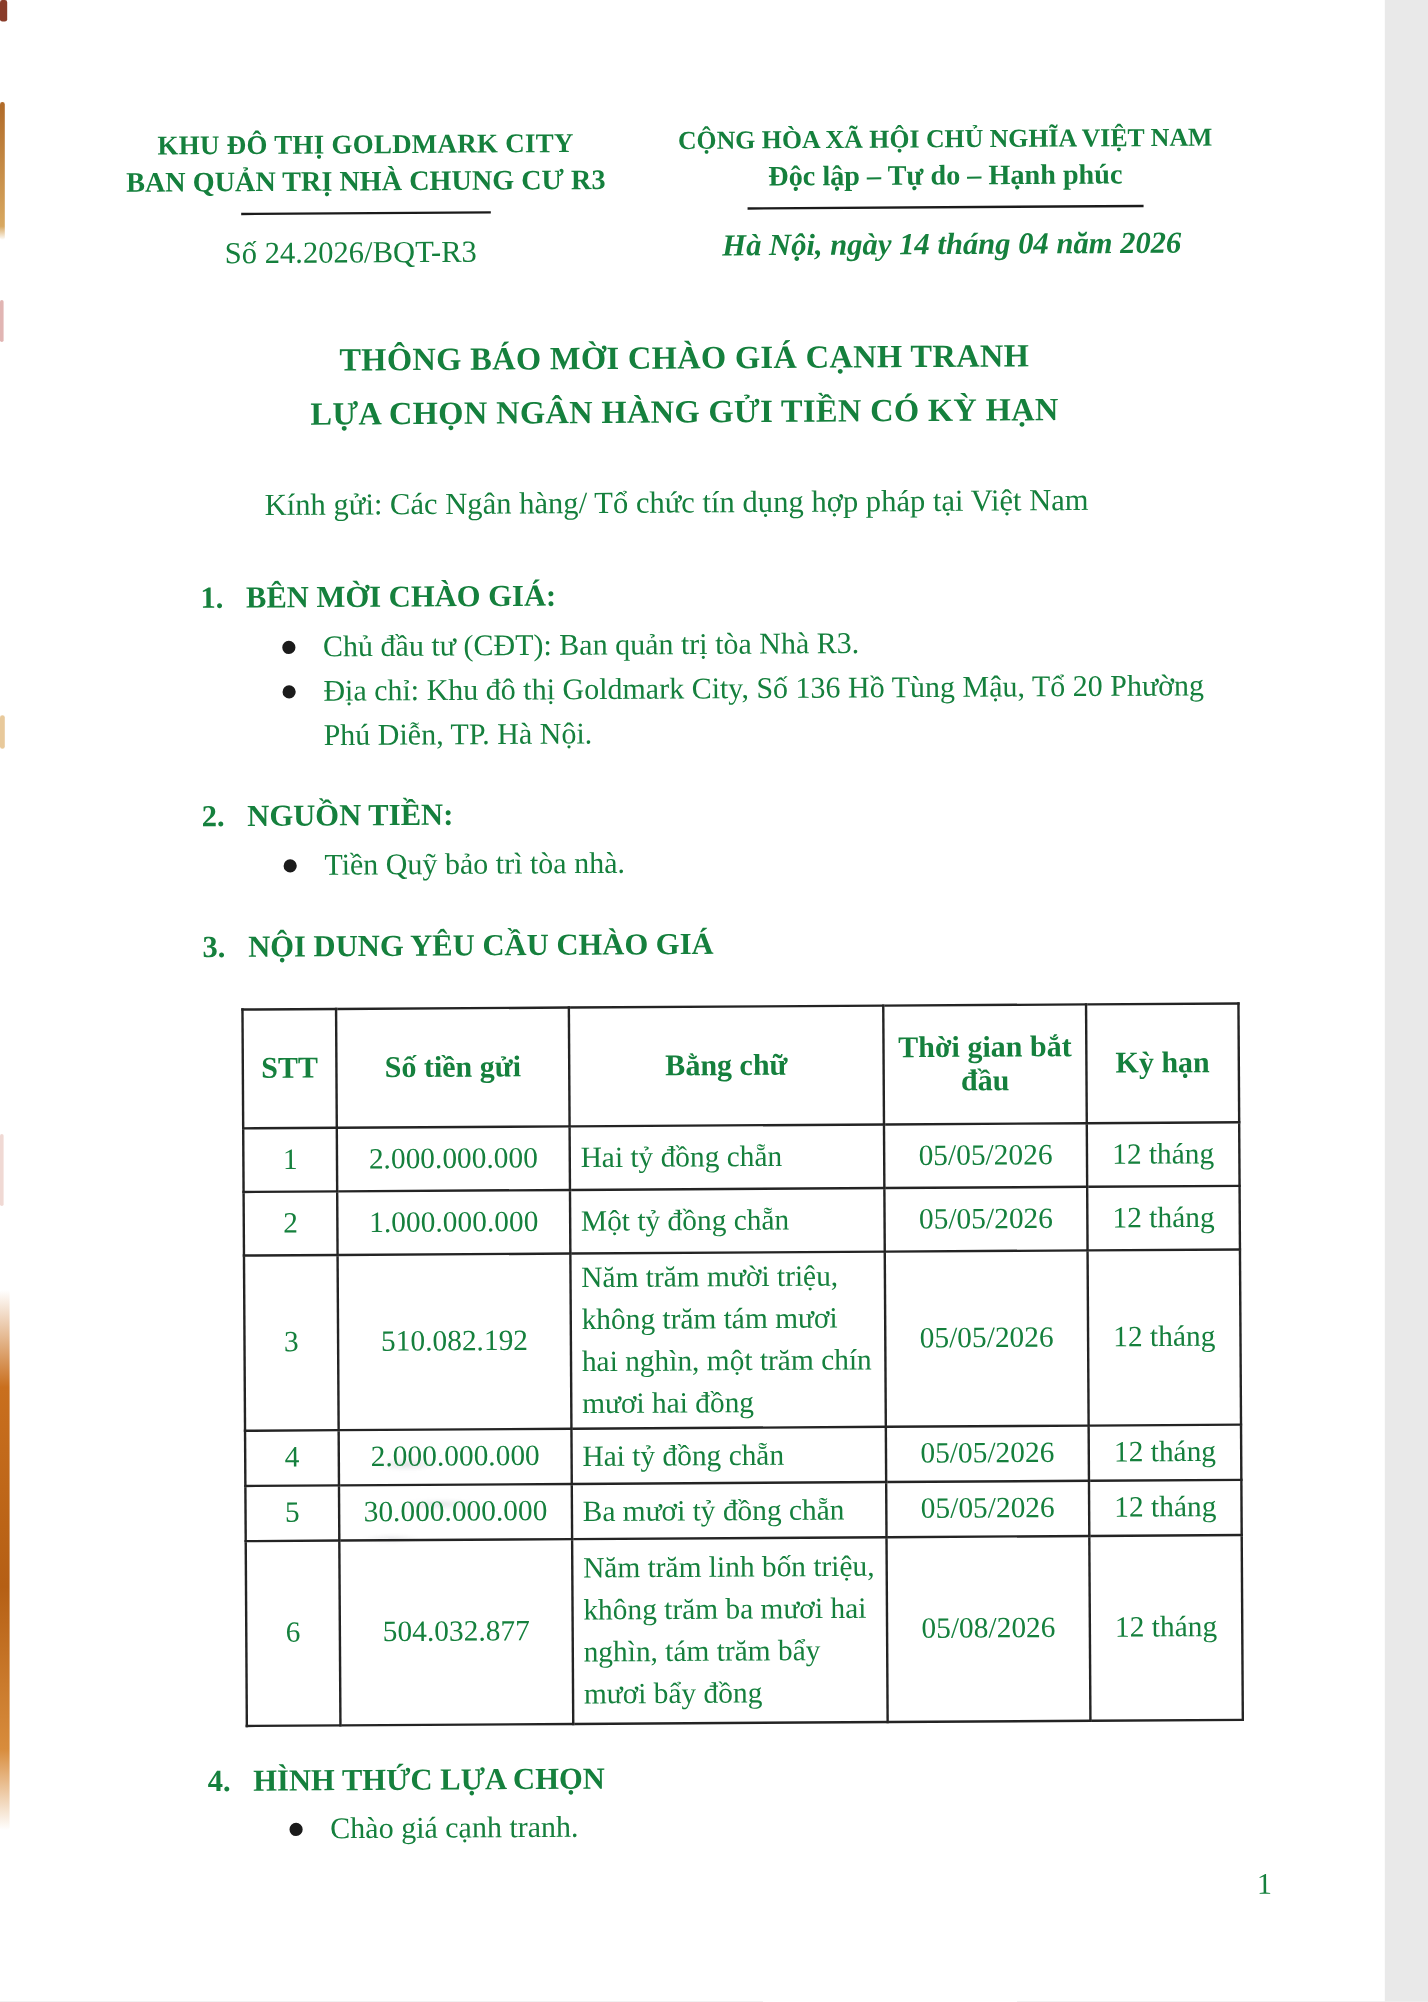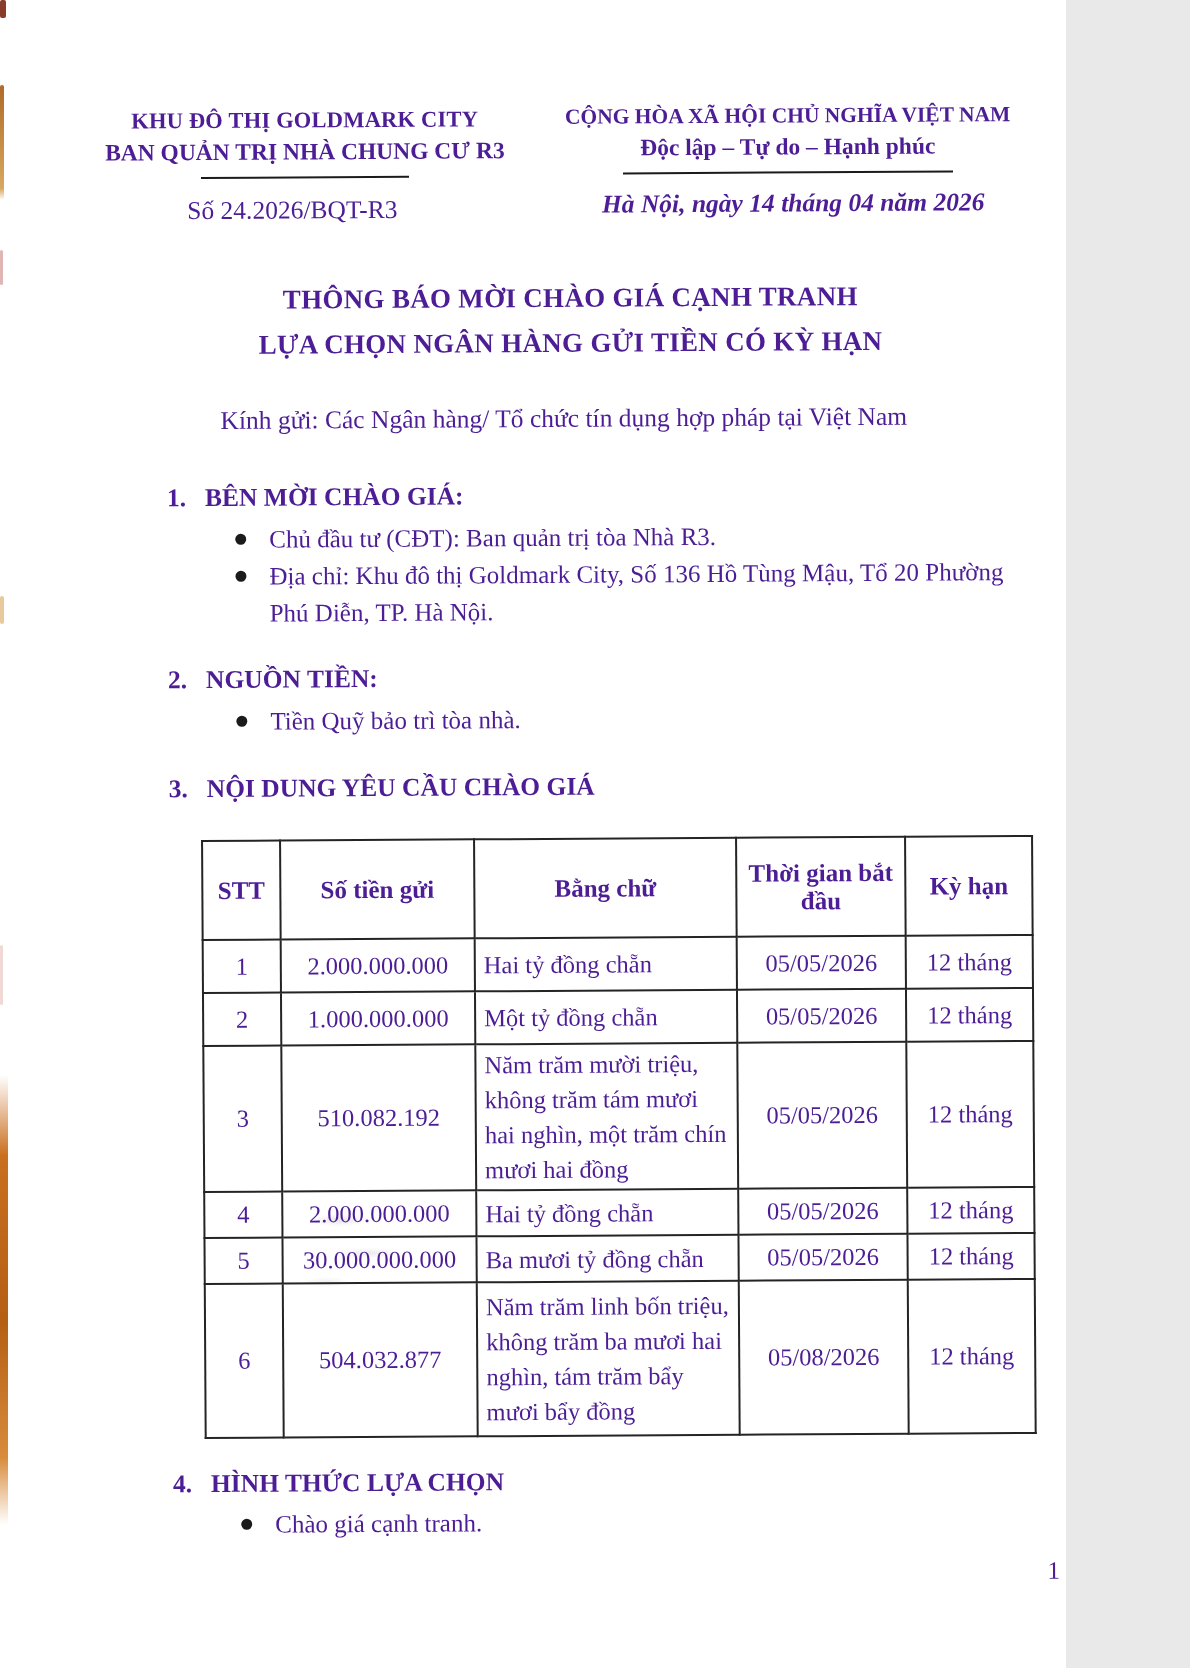--- a/index.html
+++ b/index.html
@@ -1,22 +1,22 @@
 <!DOCTYPE html>
 <html><head>
 <meta charset="utf-8">
 <style>
   html,body{margin:0;padding:0;background:#e9e9e9;}
   .page{
     position:relative;
-    width:1066px;height:1668px;
+    width:1154px;height:1668px;
     background:#ffffff;
     overflow:hidden;
     font-family:"Liberation Serif","DejaVu Serif",serif;
-    color:#4c1d95;
+    color:#15803d;
   }
   .content{position:absolute;inset:0;transform:rotate(-0.35deg);transform-origin:50% 40%;}
 
   
   .strip{position:absolute;left:0;border-radius:2px;}
   .strip.a{top:0;width:6px;height:18px;background:#8a3c2a;}
   .strip.b{top:85px;width:4px;height:115px;background:linear-gradient(#b06a28,#d8a860 90%,transparent);}
   .strip.c{top:250px;width:3px;height:35px;background:#d9a3a0;opacity:.8;}
   .strip.d{top:596px;width:4px;height:28px;background:#e4c089;opacity:.85;}
   .strip.e{top:945px;width:3px;height:60px;background:#e6c0b8;opacity:.6;}

